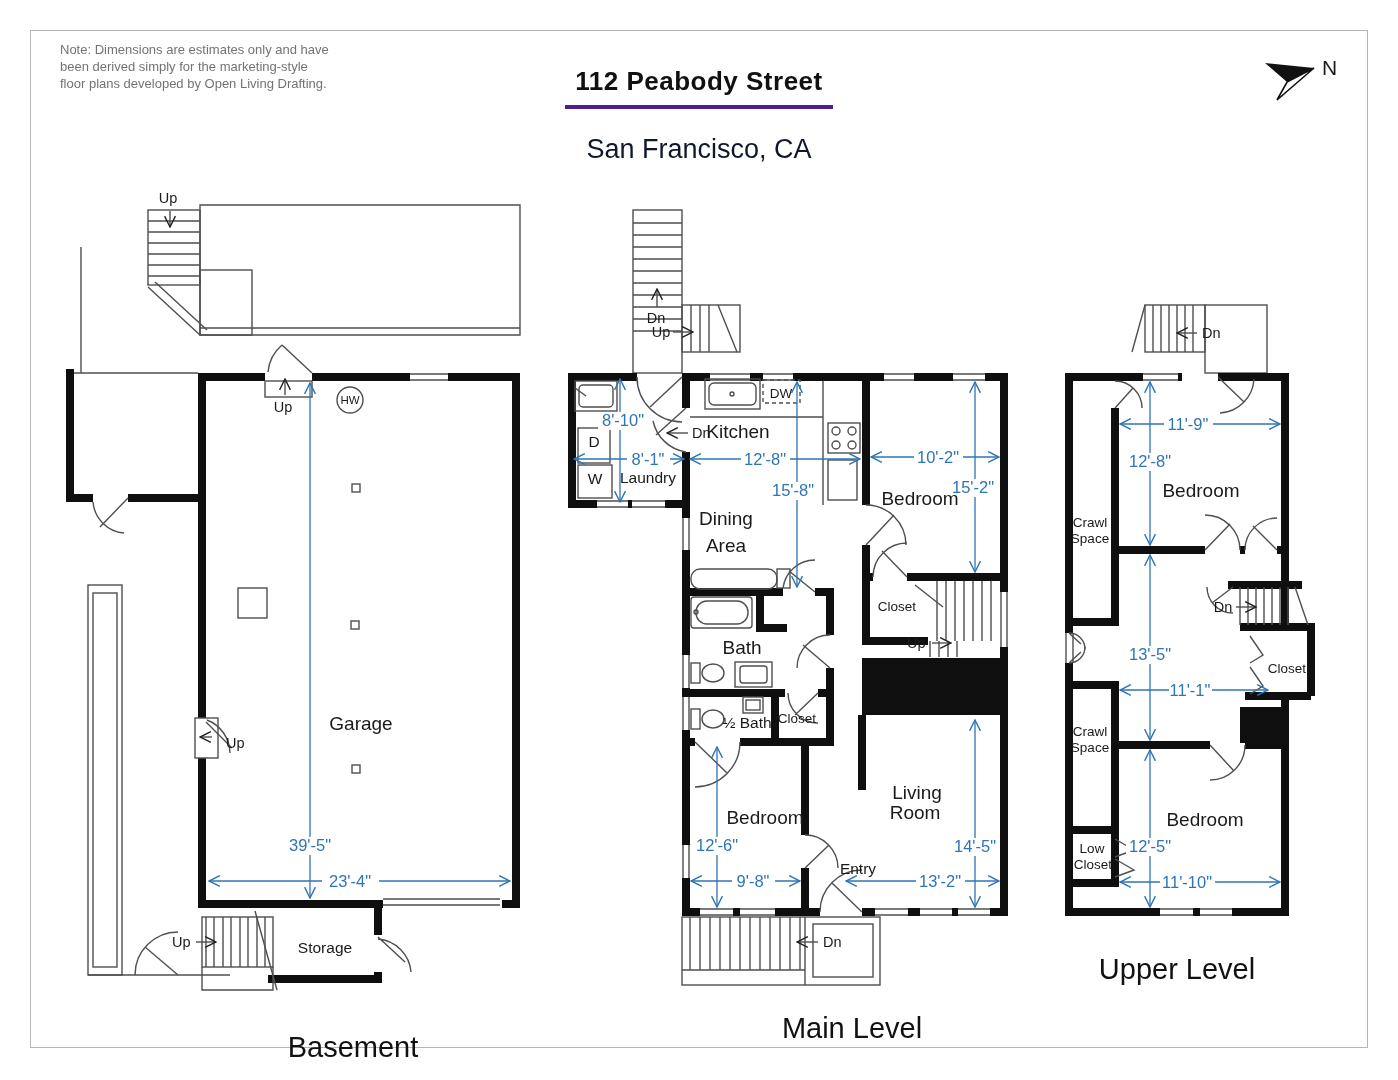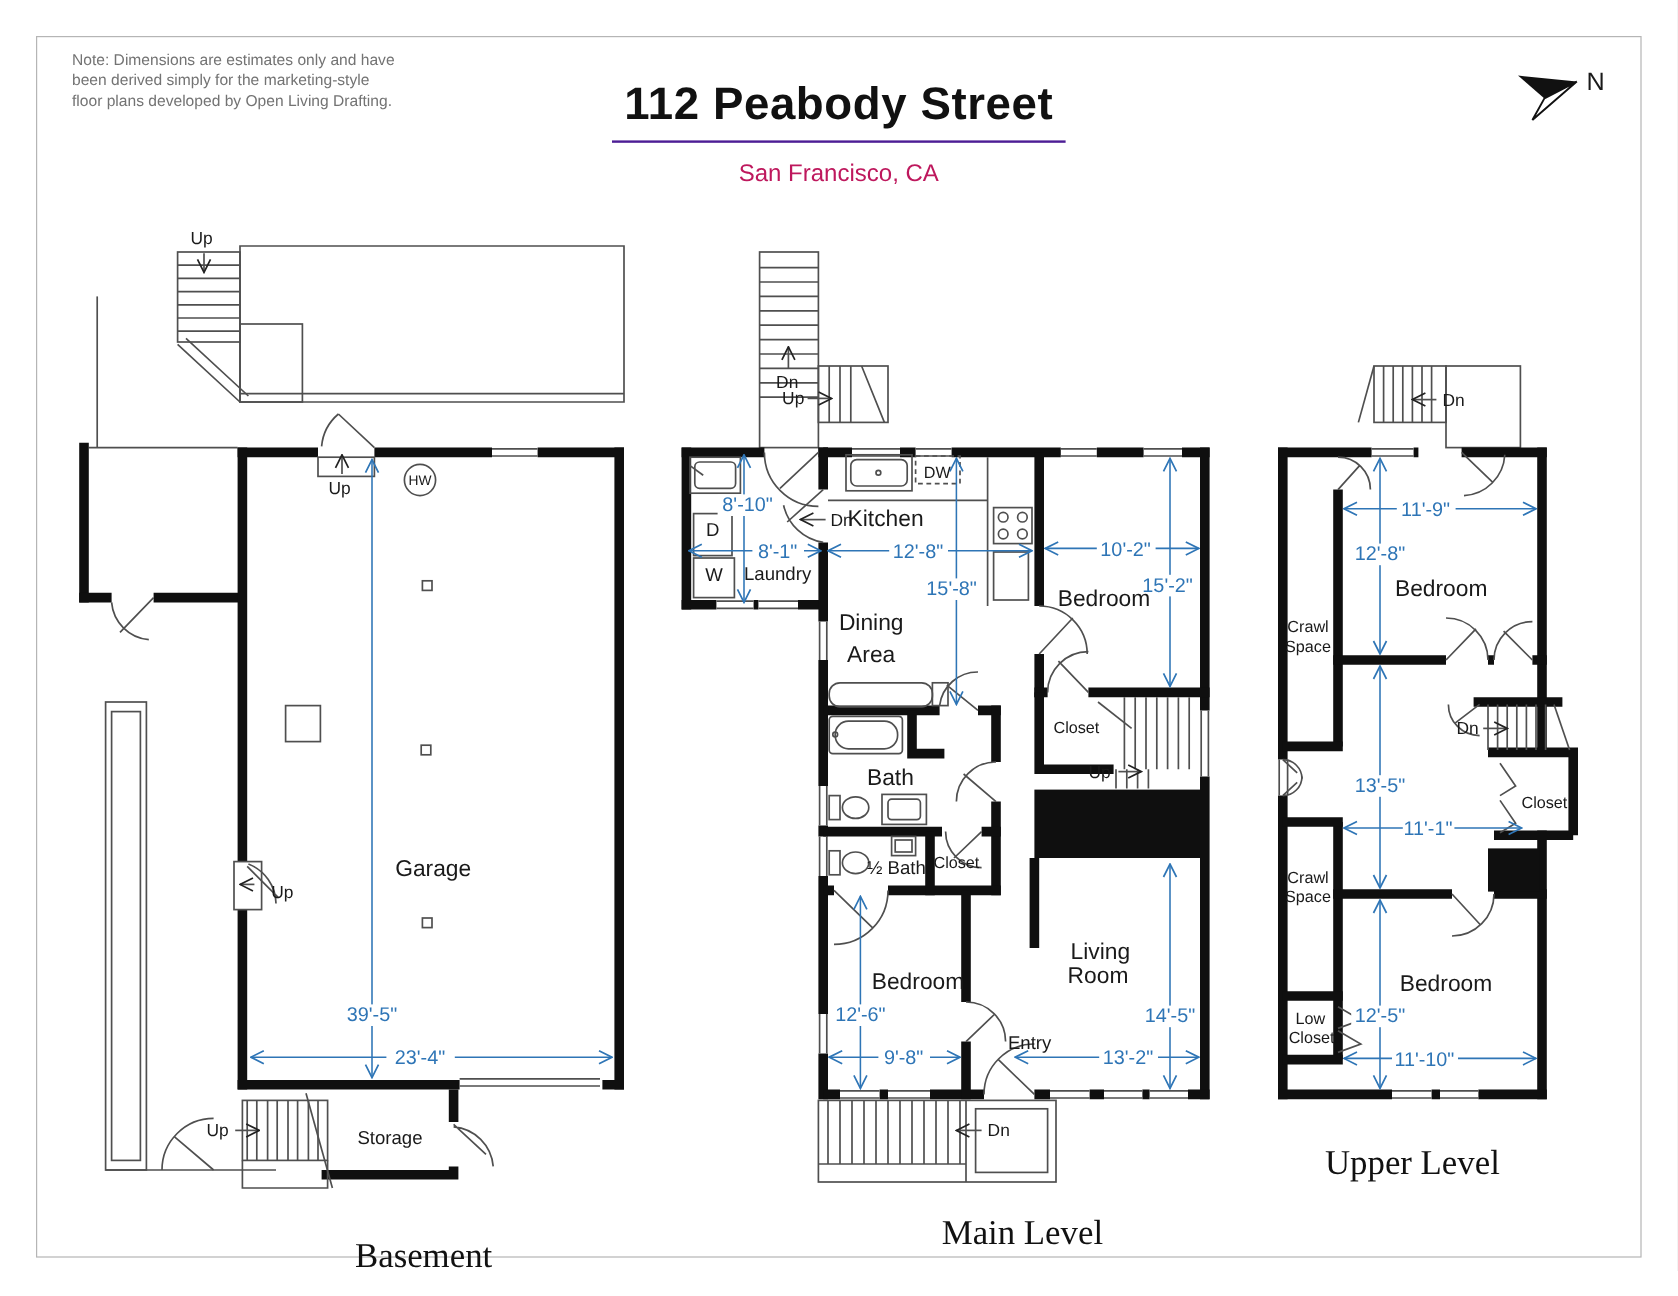--- a/index.html
+++ b/index.html
@@ -1,22 +1,22 @@
 <!DOCTYPE html>
 <html><head>
 <meta charset="utf-8">
 <style>
   html,body{margin:0;padding:0;background:#e8e8e8;}
   #page{position:relative;width:1398px;height:1080px;background:#fff;font-family:"Liberation Sans","DejaVu Sans",sans-serif;overflow:hidden;}
   #frame{position:absolute;left:30px;top:30px;width:1336px;height:1016px;border:1px solid #b5b5b5;}
   #note{position:absolute;left:60px;top:41px;font-size:13px;line-height:17px;color:#737373;}
   #title-wrap{position:absolute;left:0;top:66px;width:1398px;text-align:center;}
-  #title{display:inline-block;font-size:38px;font-weight:600;color:#111;letter-spacing:.5px;border-bottom:2px solid #4c1d95;padding:0 10px 8px 10px;}
-  #subtitle{position:absolute;left:0;top:134px;width:1398px;text-align:center;font-size:20px;font-weight:500;color:#be185d;}
-  .lvl-title{position:absolute;width:240px;text-align:center;font-size:29px;font-weight:500;color:#111;font-family:Liberation Serif, serif;}
+  #title{display:inline-block;font-size:26px;font-weight:600;color:#111;letter-spacing:.5px;border-bottom:4px solid #4c1d95;padding:0 10px 8px 10px;}
+  #subtitle{position:absolute;left:0;top:134px;width:1398px;text-align:center;font-size:27px;font-weight:500;color:#0f172a;}
+  .lvl-title{position:absolute;width:240px;text-align:center;font-size:29px;font-weight:500;color:#111;}
   #basement-title{left:233px;top:999px;margin-top:32px;}
   #main-title{left:732px;top:1000px;margin-top:12px;}
   #upper-title{left:1057px;top:953px;}
   svg{position:absolute;overflow:visible;}
   .w{stroke:#0f0f0f;stroke-width:8;fill:none;stroke-linecap:butt;}
   .t{stroke:#4f4f4f;stroke-width:1.4;fill:none;}
   .dim{stroke:#2e75b6;stroke-width:1.3;fill:none;}
   .bg{fill:#ffffff;}
   text{fill:#1a1a1a;}
   .room{font-size:19px;text-anchor:middle;}

